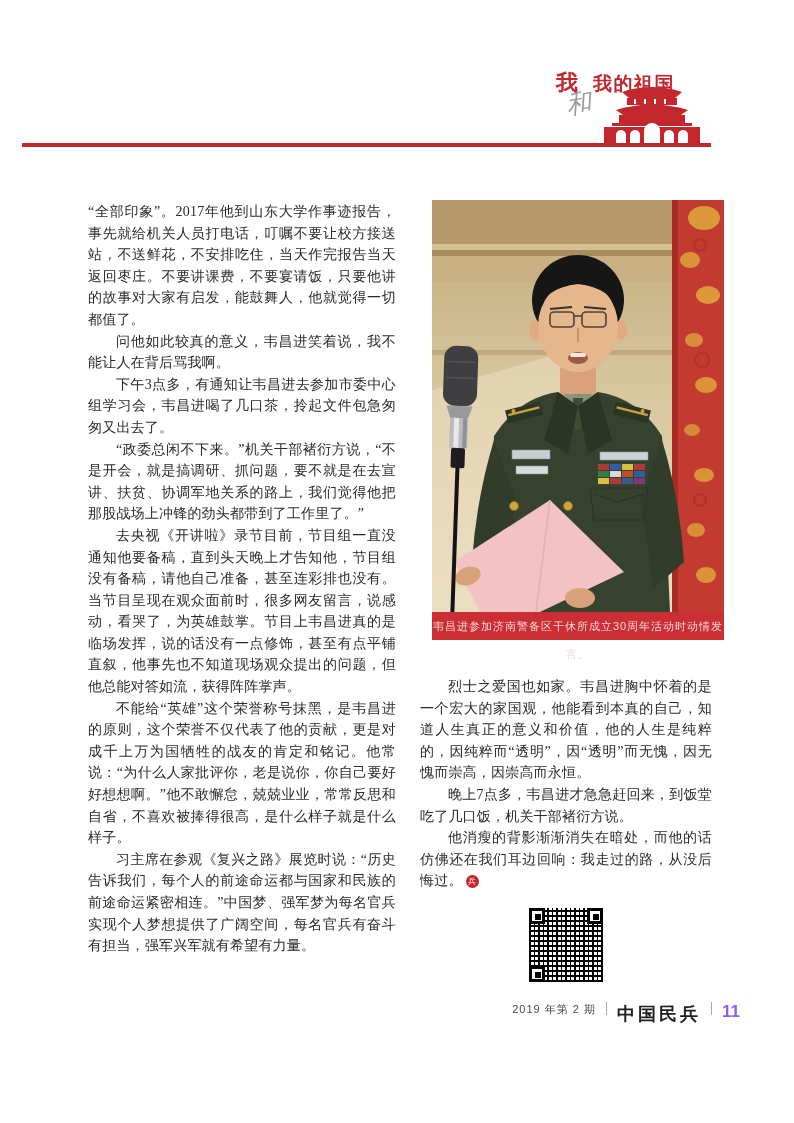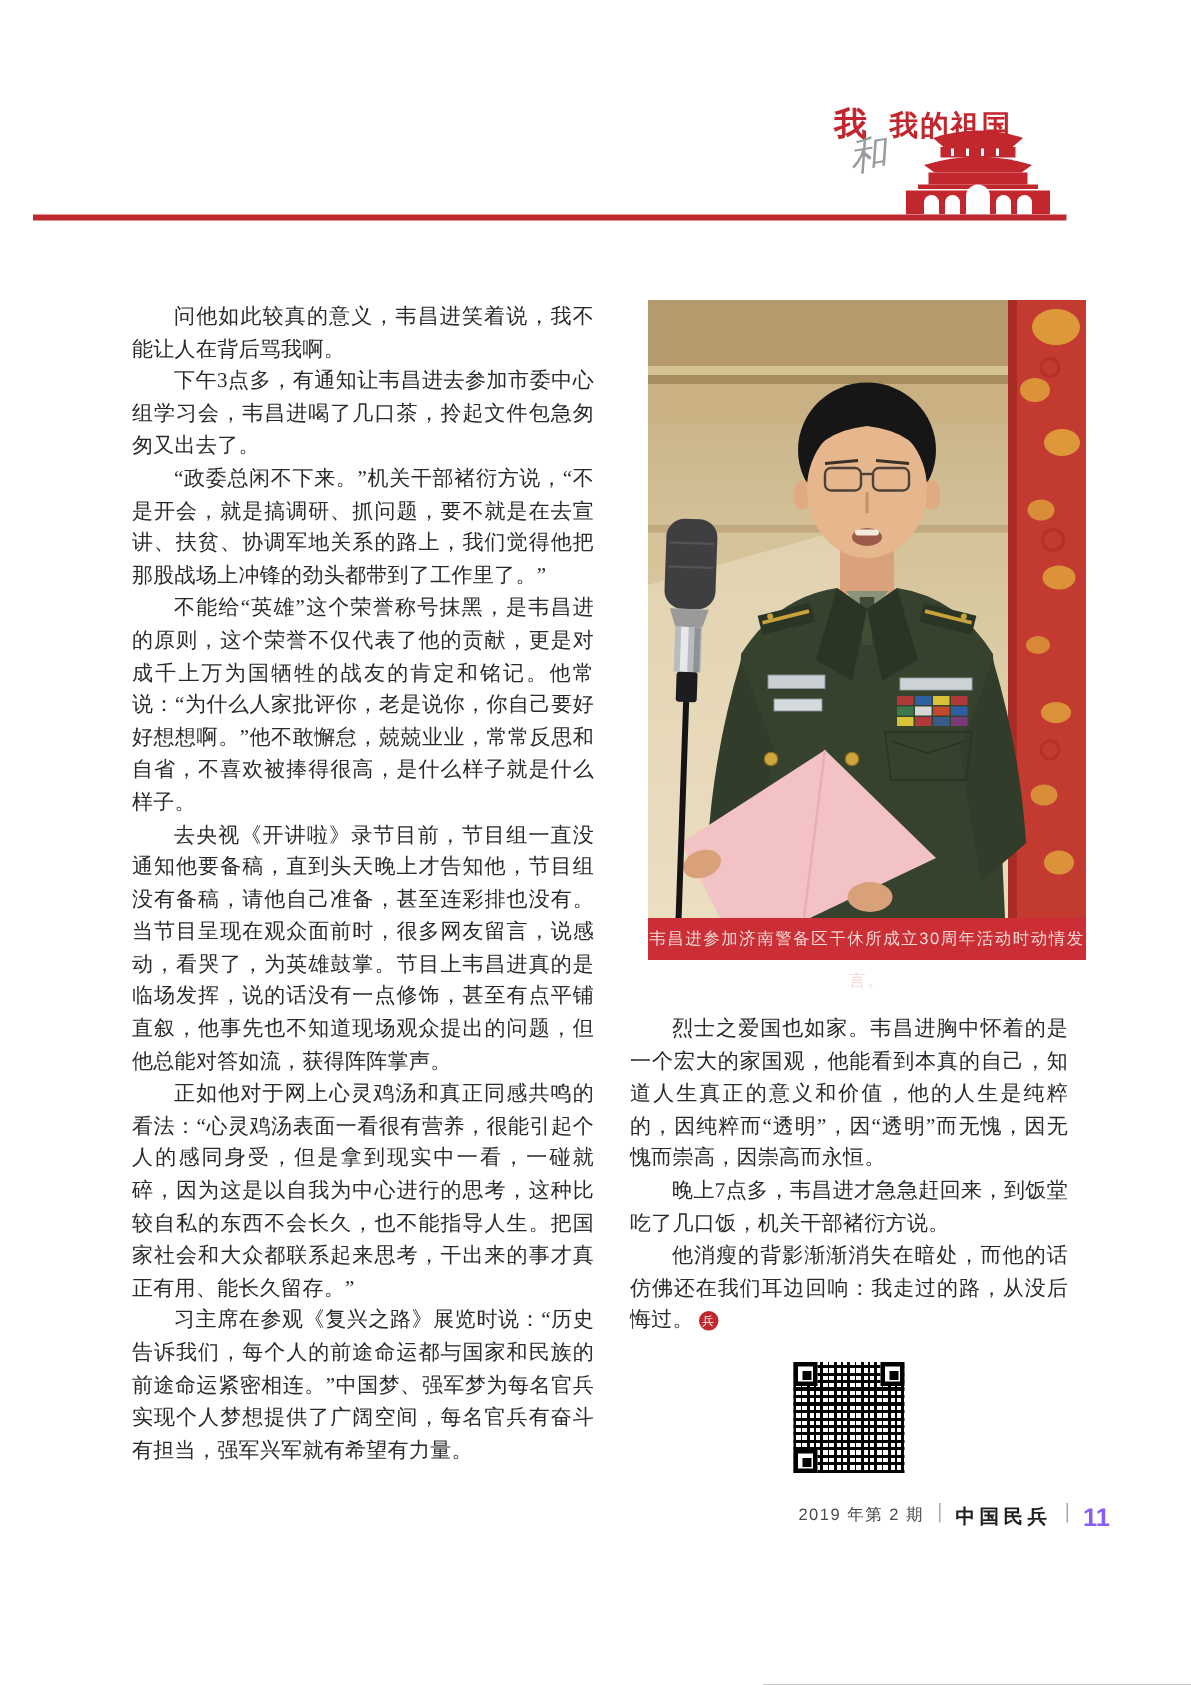--- a/index.html
+++ b/index.html
@@ -44,21 +44,21 @@
   .qr .f{position:absolute;width:16px;height:16px;border:3px solid #000;background:#fff;box-sizing:border-box;}
   .qr .f::after{content:"";position:absolute;left:3px;top:3px;width:6px;height:6px;background:#000;}
   .qr .tl{left:0;top:0;} .qr .tr{right:0;top:0;} .qr .bl{left:0;bottom:0;}
   .qrcap{margin-top:10px;font-family:"Liberation Sans",sans-serif;font-size:11px;color:#595959;letter-spacing:1.5px;}
 
   
   .footer{position:absolute;right:54px;top:1002px;display:flex;align-items:flex-start;gap:10px;
           font-family:"Liberation Sans",sans-serif;}
   .footer .issue{font-size:11px;color:#4a4a4a;letter-spacing:1px;}
   .footer .sep{width:1px;height:13px;background:#a8a8a8;}
-  .footer .mag{font-size:13px;font-weight:bold;color:#1f1f1f;letter-spacing:3px;}
+  .footer .mag{font-size:18px;font-weight:bold;color:#1f1f1f;letter-spacing:3px;}
   .footer .pg{font-size:17px;font-weight:bold;color:#8b5cf6;}
 </style>
 </head>
 <body>
 
 <div class="page">
 
   <span class="logo-wo">我</span>
   <span class="logo-he">和</span>
   <span class="logo-rest">我的祖国</span>
@@ -77,26 +77,26 @@
     <path d="M52,61 v-12 a8,8 0 0 1 16,0 v12 Z" fill="#fff"></path>
     <path d="M24,61 v-8 a5,5 0 0 1 10,0 v8 Z" fill="#fff"></path>
     <path d="M38,61 v-8 a5,5 0 0 1 10,0 v8 Z" fill="#fff"></path>
     <path d="M72,61 v-8 a5,5 0 0 1 10,0 v8 Z" fill="#fff"></path>
     <path d="M86,61 v-8 a5,5 0 0 1 10,0 v8 Z" fill="#fff"></path>
   </svg>
 
   <div class="rule"></div>
 
   <div class="col left">
+    <p class="no-indent">“全部印象”。2017年他到山东大学作事迹报告，事先就给机关人员打电话，叮嘱不要让校方接送站，不送鲜花，不安排吃住，当天作完报告当天返回枣庄。不要讲课费，不要宴请饭，只要他讲的故事对大家有启发，能鼓舞人，他就觉得一切都值了。</p>
     <p>问他如此较真的意义，韦昌进笑着说，我不能让人在背后骂我啊。</p>
     <p>下午3点多，有通知让韦昌进去参加市委中心组学习会，韦昌进喝了几口茶，拎起文件包急匆匆又出去了。</p>
     <p>“政委总闲不下来。”机关干部褚衍方说，“不是开会，就是搞调研、抓问题，要不就是在去宣讲、扶贫、协调军地关系的路上，我们觉得他把那股战场上冲锋的劲头都带到了工作里了。”</p>
+    <p>去央视《开讲啦》录节目前，节目组一直没通知他要备稿，直到头天晚上才告知他，节目组没有备稿，请他自己准备，甚至连彩排也没有。当节目呈现在观众面前时，很多网友留言，说感动，看哭了，为英雄鼓掌。节目上韦昌进真的是临场发挥，说的话没有一点修饰，甚至有点平铺直叙，他事先也不知道现场观众提出的问题，但他总能对答如流，获得阵阵掌声。</p>
     <p>不能给“英雄”这个荣誉称号抹黑，是韦昌进的原则，这个荣誉不仅代表了他的贡献，更是对成千上万为国牺牲的战友的肯定和铭记。他常说：“为什么人家批评你，老是说你，你自己要好好想想啊。”他不敢懈怠，兢兢业业，常常反思和自省，不喜欢被捧得很高，是什么样子就是什么样子。</p>
-    <p>去央视《开讲啦》录节目前，节目组一直没通知他要备稿，直到头天晚上才告知他，节目组没有备稿，请他自己准备，甚至连彩排也没有。当节目呈现在观众面前时，很多网友留言，说感动，看哭了，为英雄鼓掌。节目上韦昌进真的是临场发挥，说的话没有一点修饰，甚至有点平铺直叙，他事先也不知道现场观众提出的问题，但他总能对答如流，获得阵阵掌声。</p>
-    <p>正如他对于网上心灵鸡汤和真正同感共鸣的看法：“心灵鸡汤表面一看很有营养，很能引起个人的感同身受，但是拿到现实中一看，一碰就碎，因为这是以自我为中心进行的思考，这种比较自私的东西不会长久，也不能指导人生。把国家社会和大众都联系起来思考，干出来的事才真正有用、能长久留存。”</p>
     <p>习主席在参观《复兴之路》展览时说：“历史告诉我们，每个人的前途命运都与国家和民族的前途命运紧密相连。”中国梦、强军梦为每名官兵实现个人梦想提供了广阔空间，每名官兵有奋斗有担当，强军兴军就有希望有力量。</p>
   </div>
 
   <div class="col right">
 
     <figure>
       <div class="photo">
         <svg viewBox="0 0 292 412" width="292" height="412">
 
           <defs>

